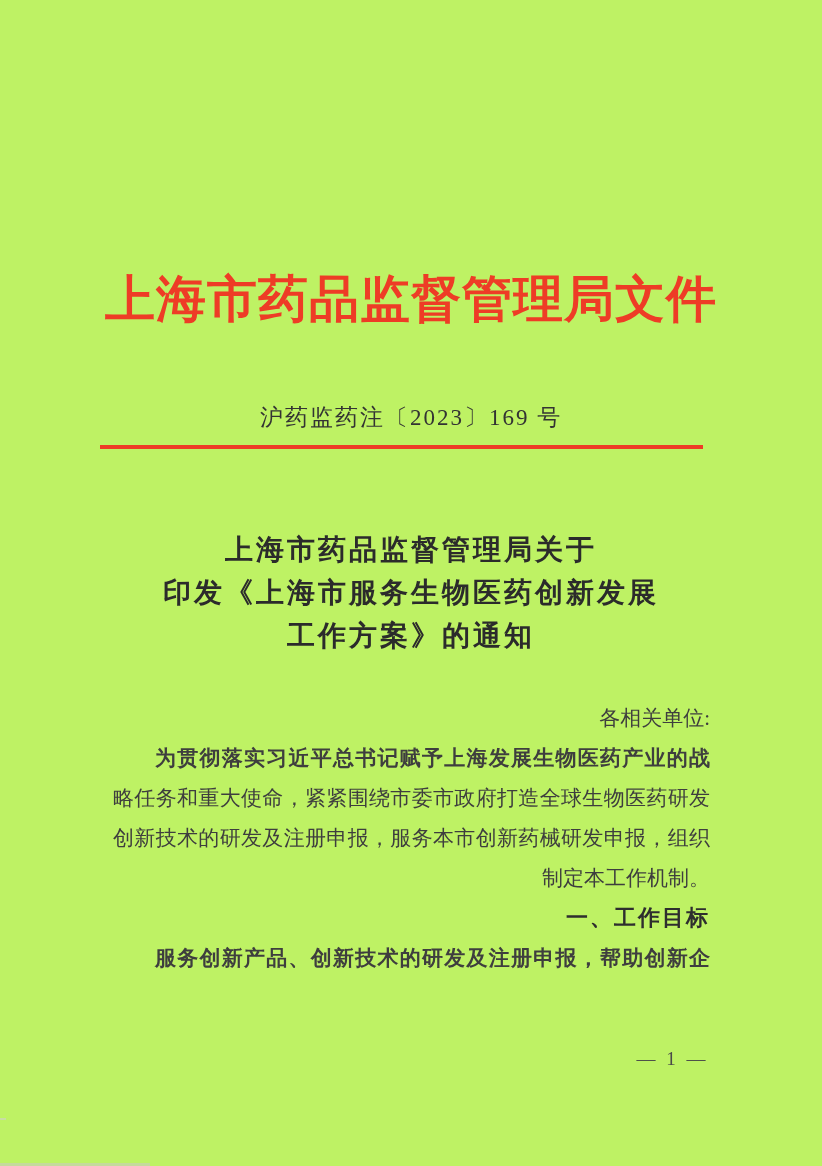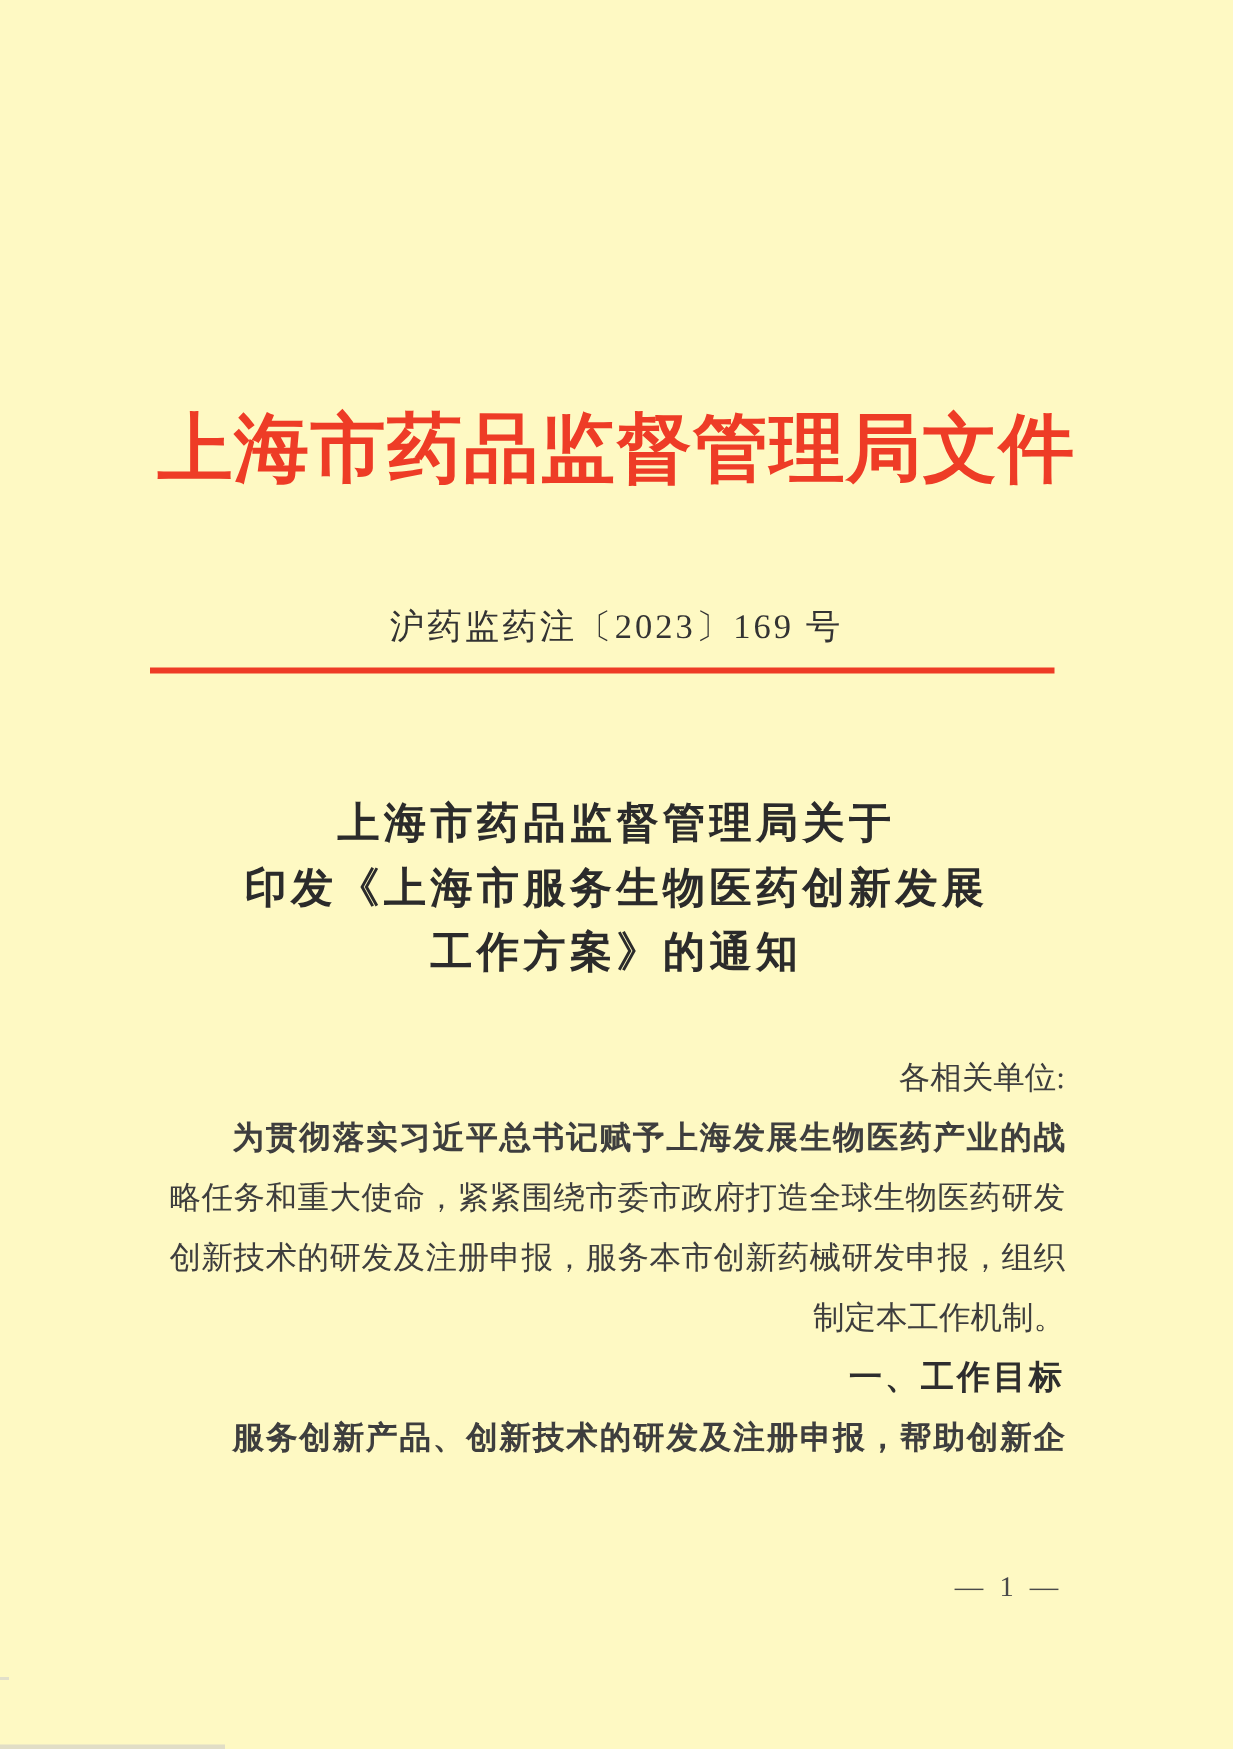--- a/index.html
+++ b/index.html
@@ -4,21 +4,21 @@
 <style>
   html, body {
     margin: 0;
     padding: 0;
     background: #ffffff;
   }
   .page {
     position: relative;
     width: 822px;
     height: 1166px;
-    background: #fef9c3;
+    background: #bef264;
     overflow: hidden;
     font-family: "Liberation Serif", serif;
   }
   .red-header {
     position: absolute;
     top: 266px;
     left: 0;
     width: 822px;
     text-align: center;
     font-size: 50px;

